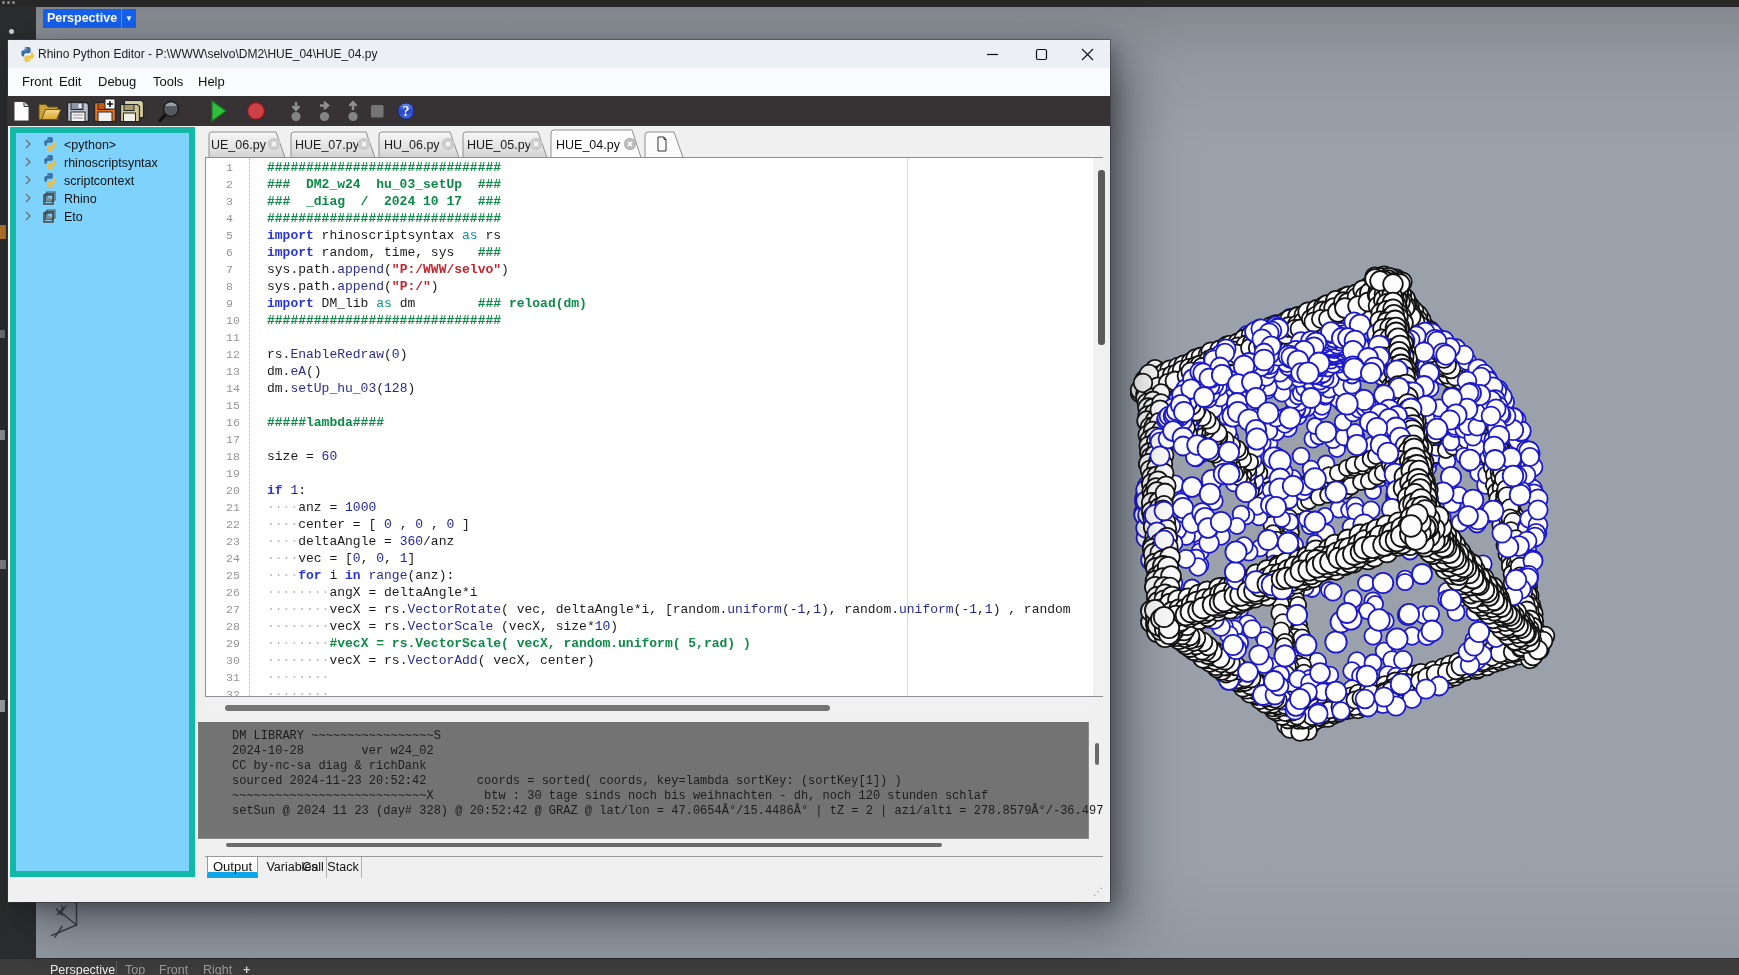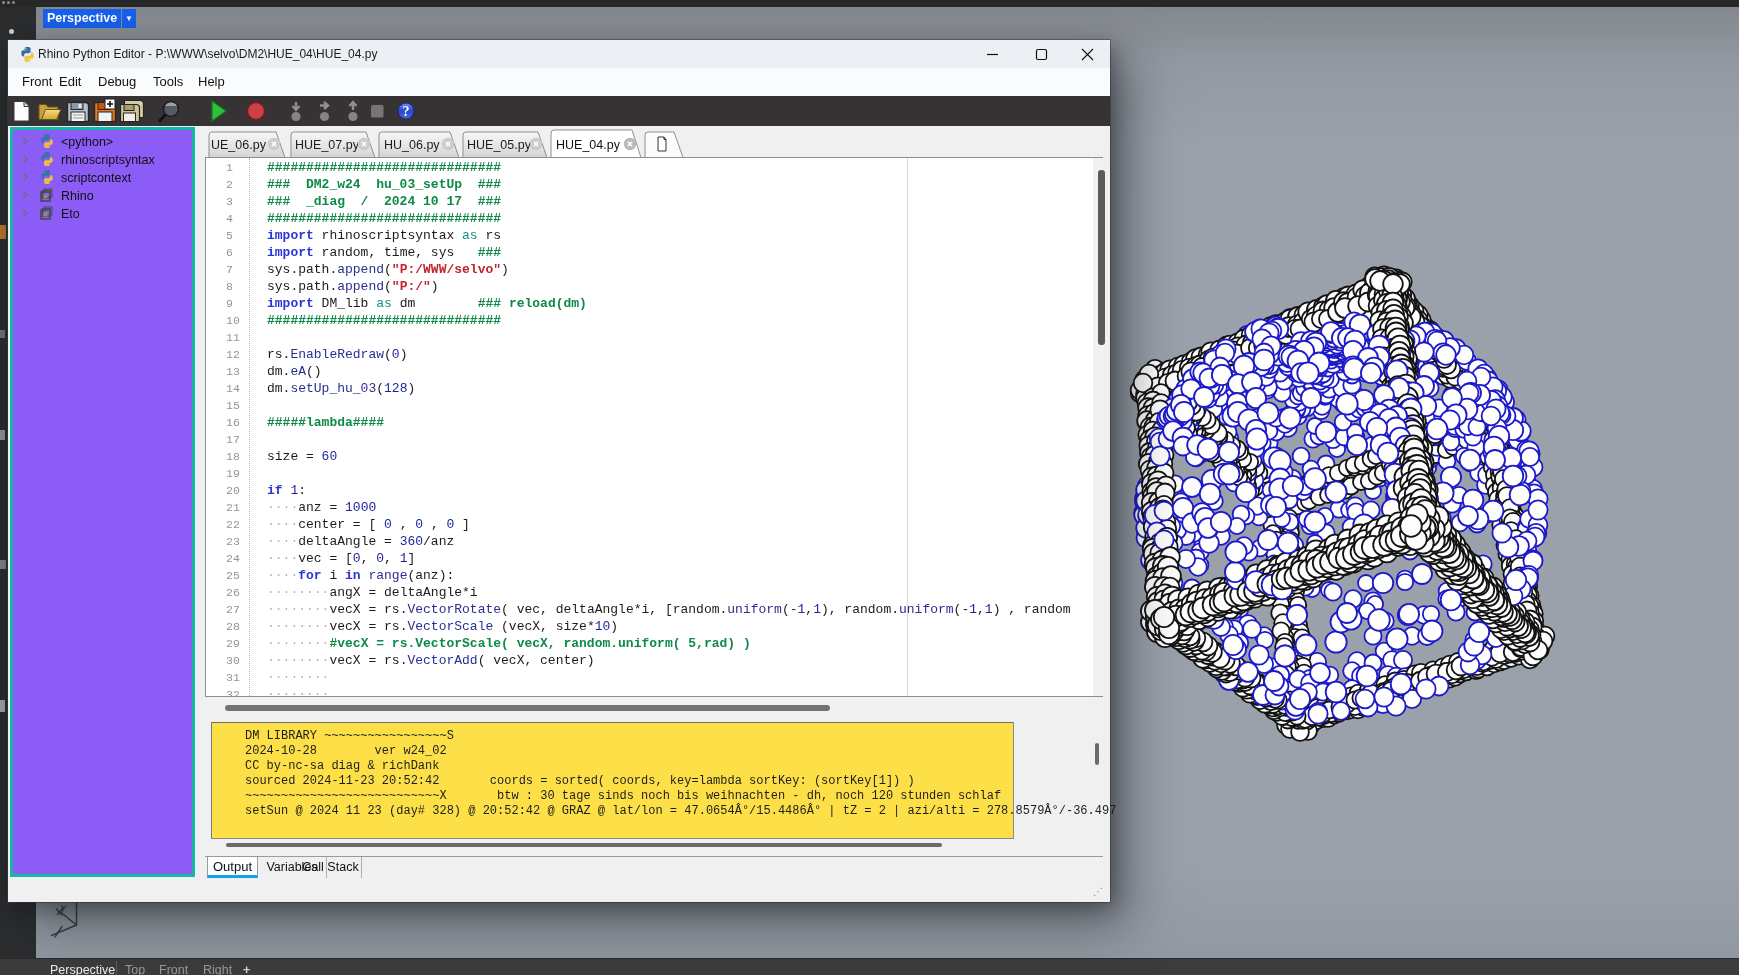--- a/index.html
+++ b/index.html
@@ -11,45 +11,45 @@
 #vplabel{position:absolute;left:43px;top:9px;width:78px;height:19px;background:#1661ef;color:#fff;font-weight:bold;font-size:12.5px;line-height:19px;text-align:center}
 #vplabel2{position:absolute;left:122px;top:9px;width:14px;height:19px;background:#1661ef;color:#fff;font-size:8px;line-height:19px;text-align:center}
 
 #win{position:absolute;left:8px;top:40px;width:1102px;height:862px;background:#f0f0f0;border-radius:0;box-shadow:16px 20px 50px rgba(20,22,26,.5),4px 6px 18px rgba(20,22,26,.35),0 0 0 1px rgba(70,75,80,.55)}
 #titlebar{position:absolute;left:0;top:0;width:100%;height:28px;background:#eceff4;border-radius:8px 8px 0 0}
 #title{position:absolute;left:30px;top:7px;font-size:12px;color:#1b1b1b}
 .winbtn{position:absolute;top:0;width:46px;height:28px;color:#111;text-align:center}
 #menubar{position:absolute;left:0;top:28px;width:100%;height:28px;background:#fafbfc}
 #menubar span{position:absolute;top:6px;font-size:13px;color:#111}
 #toolbar{position:absolute;left:0;top:56px;width:100%;height:30px;background:#373334}
-#tree{position:absolute;left:2px;top:87px;width:185px;height:750px;background:#8b5cf6;border:3px solid #14b8a6}
+#tree{position:absolute;left:2px;top:87px;width:185px;height:750px;background:#7dd3fc;border:6px solid #14b8a6}
 
 #edpanel{position:absolute;left:197px;top:117px;width:898px;height:540px;background:#fff;border:1px solid #898f94}
 #lnum{position:absolute;left:198px;top:118px;width:44px;height:538px;background:#fff;border-right:1px dotted #b5b5b5}
 #lnum pre{position:absolute;left:20px;top:1px;font-family:"Liberation Mono",monospace;font-size:11.5px;line-height:17px;color:#949494}
 #codewrap{position:absolute;left:259px;top:118.5px;width:831px;height:538px;overflow:hidden}
 #code{position:absolute;left:0;top:0;font-family:"Liberation Mono",monospace;font-size:13px;line-height:17px;color:#1c1c1c;white-space:pre}
 #mline{position:absolute;left:899px;top:118px;width:1px;height:538px;background:#d8d8d8}
 
 .k{color:#2a35d8;font-weight:bold}.a{color:#0e8f8f;font-weight:normal}.c{color:#0d8a47;font-weight:bold}
 .s{color:#c2262e;font-weight:bold}.f{color:#2b2e91;font-weight:normal}.n{color:#20269c}.ws{color:#b4b4b4}
 
 #vscroll{position:absolute;left:1084.5px;top:118px;width:10px;height:538px;background:#f1f1f1}
 #vthumb{position:absolute;left:1090px;top:130px;width:6.5px;height:175px;background:#5a5a5a;border-radius:3px}
 #hscroll{position:absolute;left:198px;top:657px;width:886px;height:15px;background:#f1f1f1}
 #hthumb{position:absolute;left:217px;top:665px;width:605px;height:6px;background:#747474;border-radius:3px}
 
-#outpanel{position:absolute;left:203px;top:682px;width:803px;height:117px;background:#fde047;border:1px solid #8b8b8b;border-top-color:#6e6e6e;border-left-color:#7a7a7a}
+#outpanel{position:absolute;left:190px;top:682px;width:891px;height:117px;background:#737373;border:1px solid #8b8b8b;border-top-color:#6e6e6e;border-left-color:#7a7a7a}
 #outtext{position:absolute;left:33px;top:6px;font-family:"Liberation Mono",monospace;font-size:12px;line-height:15px;color:#1d1d1d;white-space:pre}
 #outh{position:absolute;left:218px;top:803px;width:716px;height:4px;background:#6a6a6a;border-radius:2px}
 #outv{position:absolute;left:1087px;top:703px;width:4px;height:22px;background:#6a6a6a;border-radius:2px}
 
 #btabs{position:absolute;left:197px;top:816px;width:898px;height:22px;border-top:1px solid #9a9a9a}
 .btab{position:absolute;top:0;height:21px;font-size:12.5px;line-height:20px;color:#111;text-align:center;border-right:1px solid #b0b0b0}
-#btab1{left:2px;width:51px;background:#fff;border-left:1px solid #9a9a9a;border-right:1px solid #9a9a9a;border-bottom:3px solid #0ea5e9;font-size:13px}
+#btab1{left:2px;width:51px;background:#fff;border-left:1px solid #9a9a9a;border-right:1px solid #9a9a9a;border-bottom:6px solid #0ea5e9;font-size:13px}
 #grip{position:absolute;right:7px;bottom:5px;color:#8a8a8a;font-size:10px}
 </style></head>
 <body>
 <div id="stage">
   <div id="vp"></div>
   <div id="leftbar"></div>
   <div style="position:absolute;left:2px;top:1px;width:3px;height:3px;background:#8a8a8a;border-radius:50%"></div>
   <div style="position:absolute;left:7px;top:1px;width:3px;height:3px;background:#8a8a8a;border-radius:50%"></div>
   <div style="position:absolute;left:12px;top:1px;width:3px;height:3px;background:#8a8a8a;border-radius:50%"></div>
   <div style="position:absolute;left:9px;top:29px;width:5px;height:5px;background:#cfcfcf;border-radius:50%"></div>

